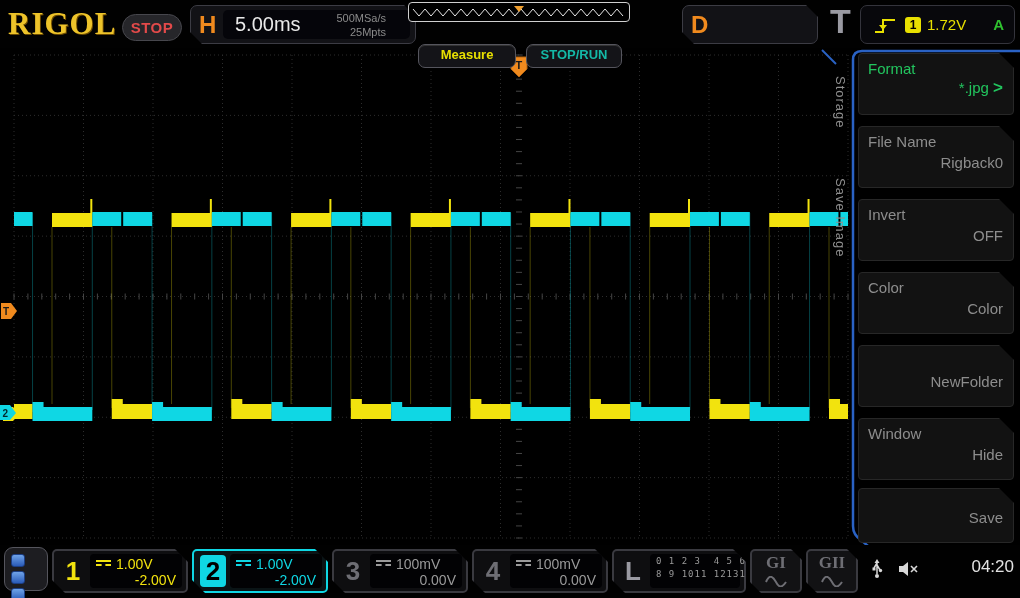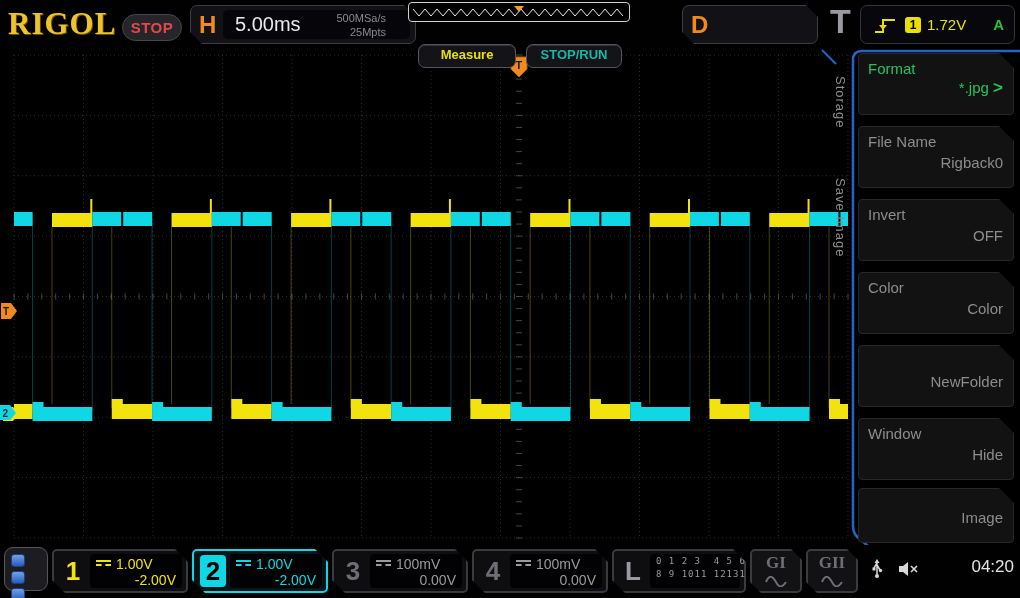--- a/index.html
+++ b/index.html
@@ -381,21 +381,21 @@
       <span class="val">Color</span>
     </div>
     <div class="menu-item" style="top:297px">
       <span class="val">NewFolder</span>
     </div>
     <div class="menu-item" style="top:370px">
       <span class="lbl">Window</span>
       <span class="val">Hide</span>
     </div>
     <div class="menu-item" style="top:440px;height:55px">
-      <span class="val">Image</span>
+      <span class="val">Save</span>
     </div>
   </div>
 
   <div class="botbar">
     <div class="navbtn">
       <i></i>
         <i></i>
         <i></i>
     </div>
 

